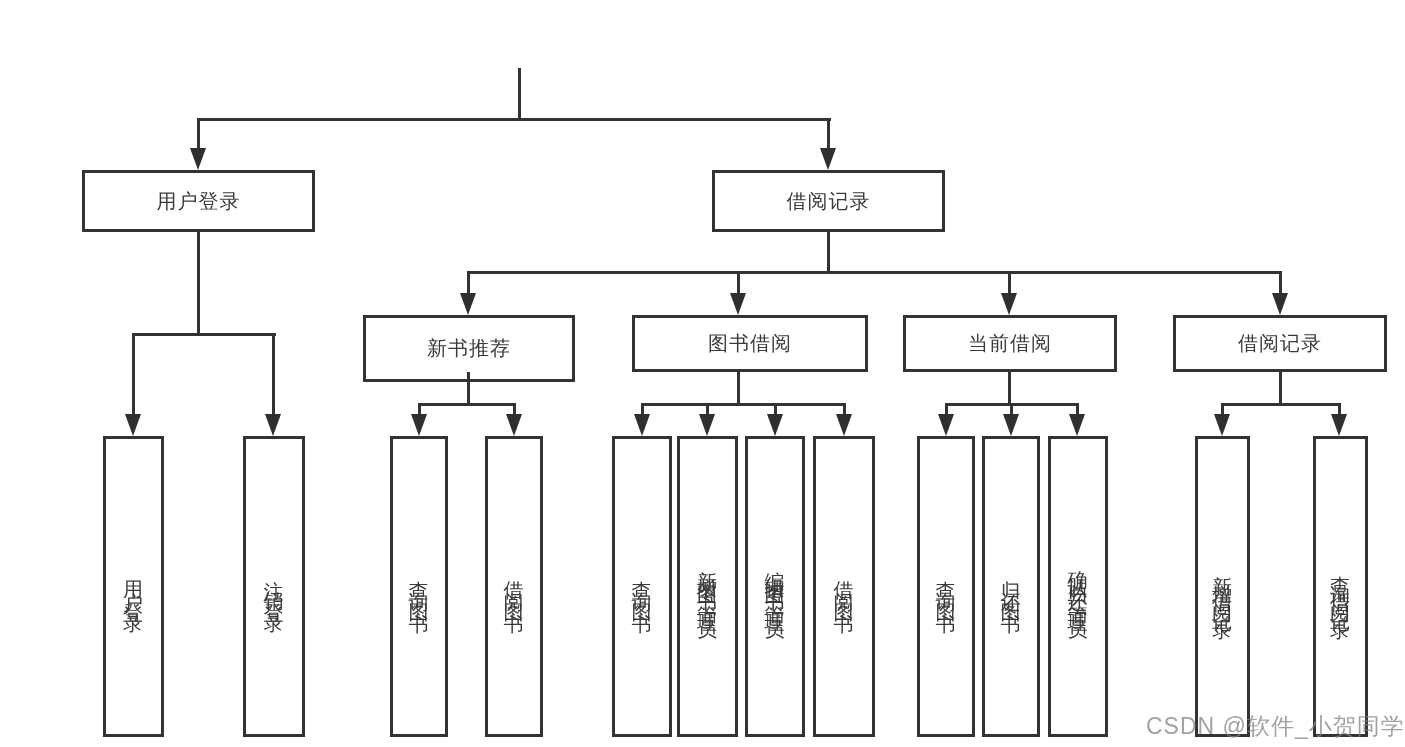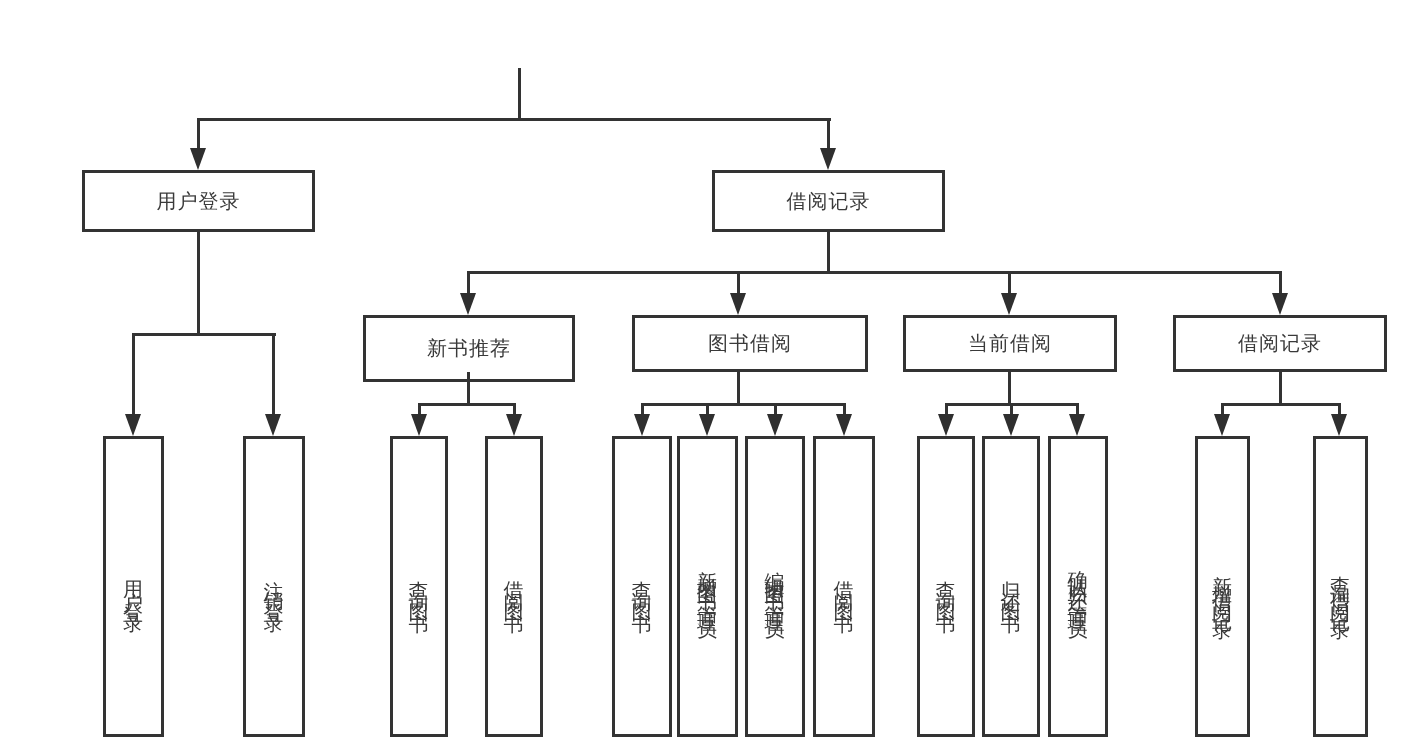--- a/index.html
+++ b/index.html
@@ -184,14 +184,15 @@
     <span class="vlabel" style="letter-spacing:7px;">确认归还（管理员）</span>
   </div>
 
   <div class="vbox" style="left:1195px;top:436px;width:55px;height:301px;">
     <span class="vlabel" style="letter-spacing:9px;">新增借阅记录</span>
   </div>
   <div class="vbox" style="left:1313px;top:436px;width:55px;height:301px;">
     <span class="vlabel" style="letter-spacing:9px;">查询借阅记录</span>
   </div>
 
+  <div class="watermark">CSDN @软件_小贺同学</div>
 
 </div>
 
 </body></html>

